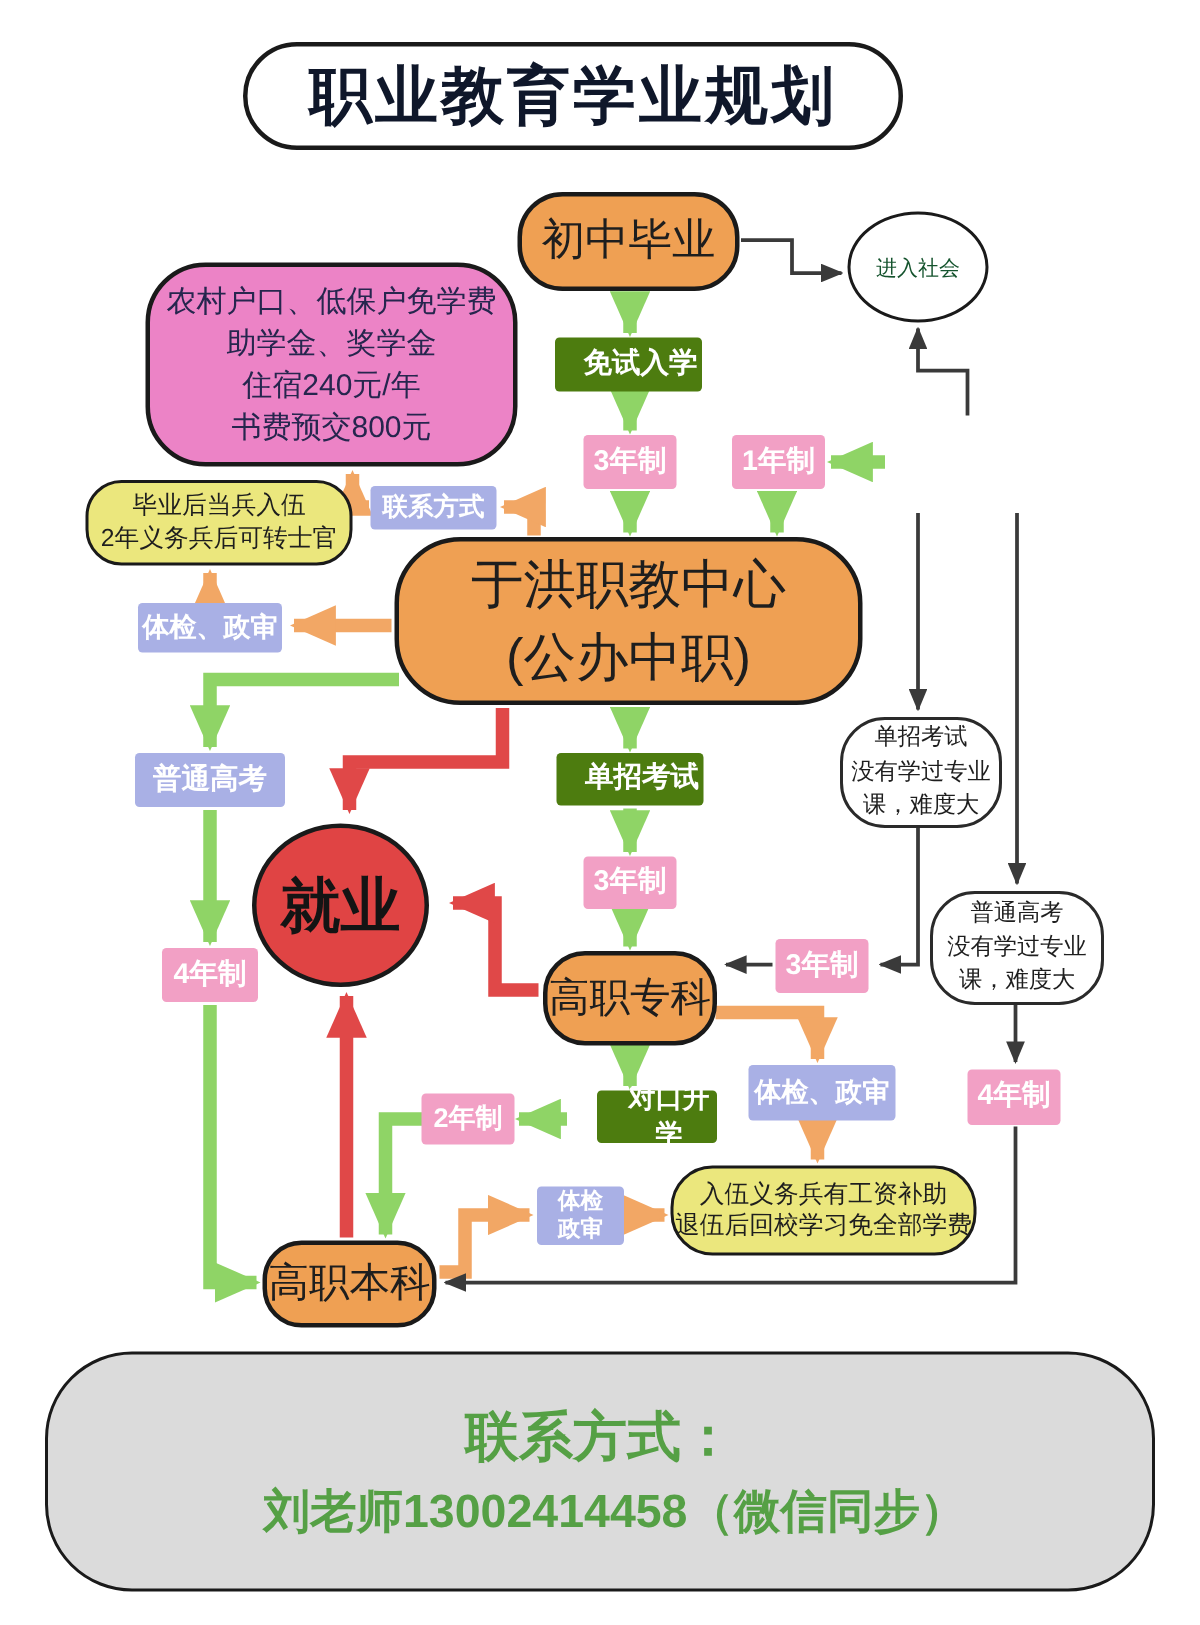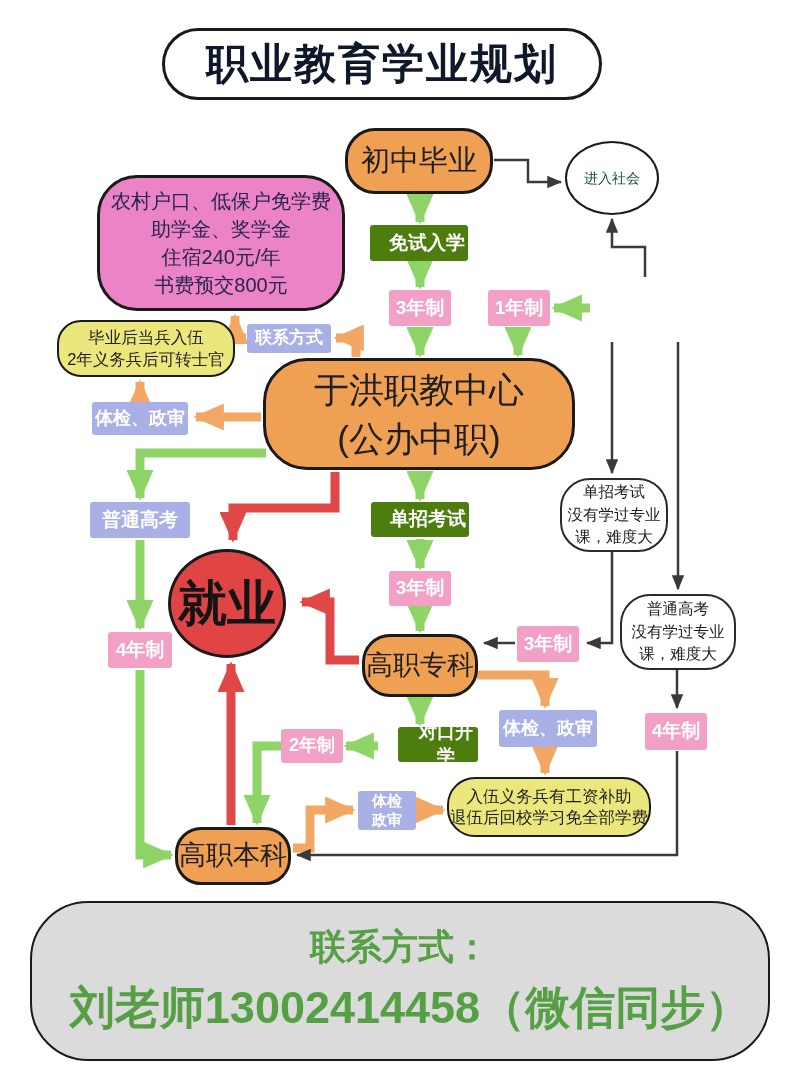--- a/index.html
+++ b/index.html
@@ -27,28 +27,28 @@
     color:#0f172a;font-size:42px;font-weight:bold;letter-spacing:2px;
   }
   .society{background:#ffffff;border:2.5px solid #1a1a1a;border-radius:50%;color:#14532d;font-size:14px;}
   .benefits{
     background:#EC83C6;border:3px solid #1a1a1a;border-radius:40px;
     color:#26264E;font-size:20px;font-weight:400;line-height:1.4;
   }
   .senior{background:#DCDCF5;border:2.5px solid #1a1a1a;color:#1e1e1e;font-size:20px;}
   .employment{
     background:#E04444;border:3px solid #1a1a1a;border-radius:50%;
-    color:#141414;font-size:49px;font-weight:bold;
+    color:#141414;font-size:40px;font-weight:bold;
   }
   .contact{
     background:#DBDBDB;border:2.5px solid #1a1a1a;border-radius:58px;
     color:#55A045;font-weight:bold;line-height:1.5;
   }
   .contact .l1{font-size:36px;}
-  .contact .l2{font-size:45px;margin-left:20px;}
+  .contact .l2{font-size:31px;margin-left:20px;}
 </style>
 </head>
 <body>
 
 <div class="stage">
 
   <svg class="layer" viewBox="0 0 800 1083">
     <defs>
       <marker id="ah-green" markerWidth="3.4" markerHeight="3" refX="3.1" refY="1.5" orient="auto">
         <path d="M0,0 L3.4,1.5 L0,3 Z" fill="#8FD466"></path>

